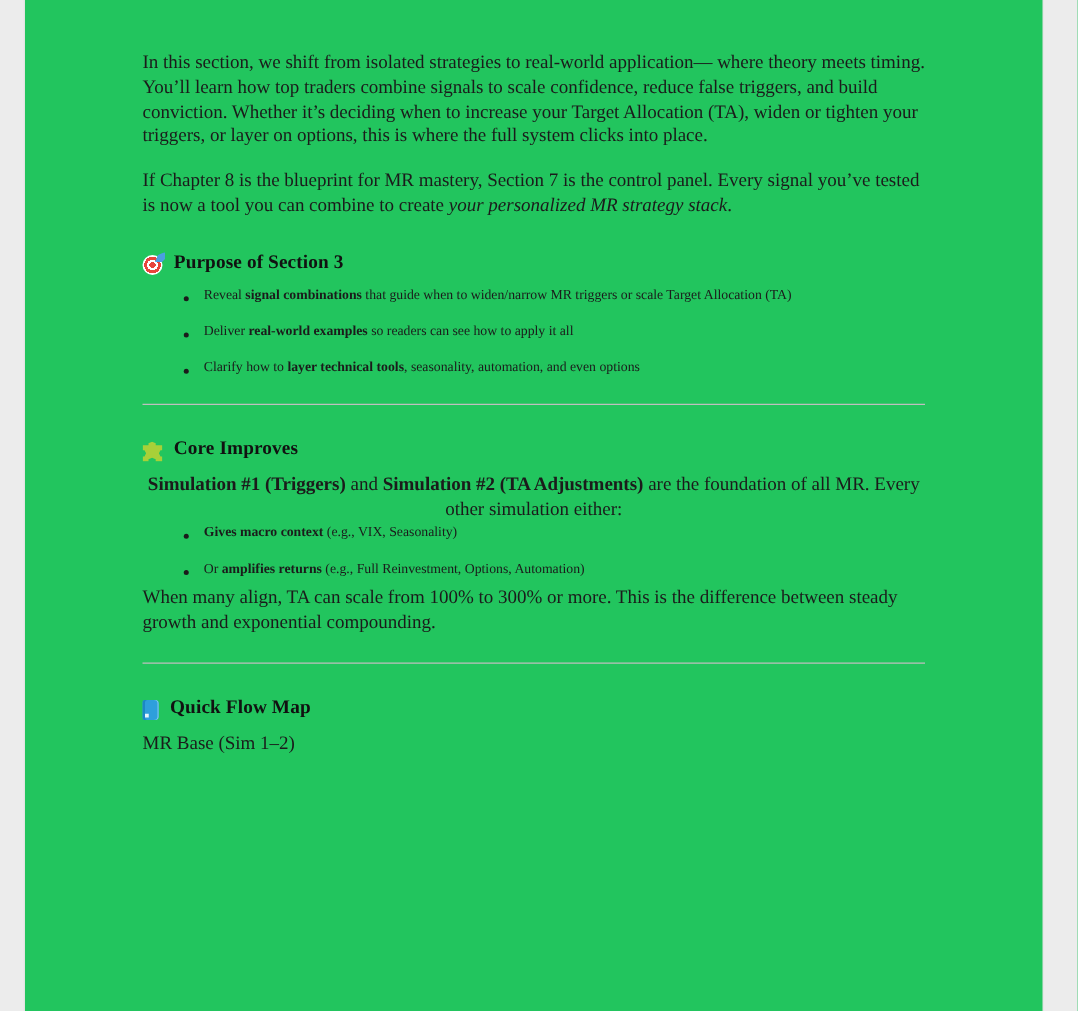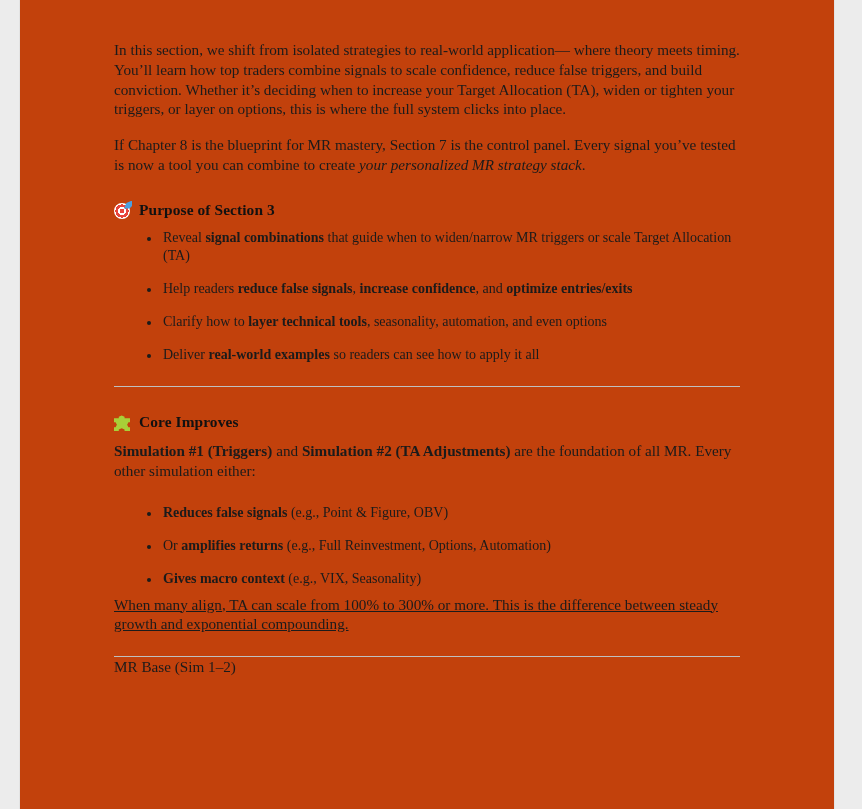--- a/index.html
+++ b/index.html
@@ -21,65 +21,65 @@
     height: 809px;
     background: #ececec;
     overflow: hidden;
   }
   .page {
     position: absolute;
     top: 0;
     left: 20px;
     width: 814px;
     height: 809px;
-    background: #c2410c;
+    background: #22c55e;
     box-shadow: 0 0 0 1px #e3e3e3;
   }
   .page-inner {
     position: absolute;
     left: 94px;          
     top: 40px;
     width: 626px;        
   }
 
   
   .para {
     font-size: 15.2px;
     line-height: 1.30;
     color: #1b1b1b;
     margin: 0 0 16px 0;
     text-align: left;
   }
-  .para.tight { margin-bottom: 23px; }
+  .para.tight { margin-bottom: 1px; text-align: center; }
 
   .heading {
     font-size: 15.4px;
     font-weight: bold;
     color: #111111;
     margin: 3px 0 10px 0;
     display: flex;
-    align-items: flex-start;
+    align-items: center;
     gap: 9px;
   }
   .heading .h-label { letter-spacing: .1px; }
 
   .heading.gap-top { margin-top: 26px; }
 
   b, .b { font-weight: bold; }
   i, .i { }
 
   
   ul.bullets {
     list-style: none;
     margin: 0 0 6px 0;
     padding: 0;
   }
   ul.bullets li {
     position: relative;
-    font-size: 14px;
+    font-size: 11px;
     line-height: 1.30;
     color: #1b1b1b;
     padding-left: 49px;
     margin-bottom: 15px;
   }
   ul.bullets li:last-child { margin-bottom: 0; }
   ul.bullets li::before {
     content: "";
     position: absolute;
     left: 33px;
@@ -180,46 +180,48 @@
       <p class="para"><span>If Chapter 8 is the blueprint for MR mastery, Section 7 is the control panel. Every signal you’ve tested is now a tool you can combine to create </span><i>your personalized MR strategy stack</i><span>.</span></p>
 
 
       <div class="heading gap-top">
         <span class="emoji ico-dart"></span>
         <span class="h-label">Purpose of Section 3</span>
       </div>
 
       <ul class="bullets">
         <li><span>Reveal </span><b>signal combinations</b><span> that guide when to widen/narrow MR triggers or scale Target Allocation (TA)</span></li>
-        <li><span>Help readers </span><b>reduce false signals</b><span>, </span><b>increase confidence</b><span>, and </span><b>optimize entries/exits</b></li>
+        <li><span>Deliver </span><b>real-world examples</b><span> so readers can see how to apply it all</span></li>
         <li><span>Clarify how to </span><b>layer technical tools</b><span>, seasonality, automation, and even options</span></li>
-        <li><span>Deliver </span><b>real-world examples</b><span> so readers can see how to apply it all</span></li>
       </ul>
 
       <div class="div-wrap-1">
         <hr class="divider">
       </div>
 
       <div class="heading gap-top">
         <span class="emoji ico-puzzle"></span>
         <span class="h-label">Core Improves</span>
       </div>
 
       <p class="para tight"><b>Simulation #1 (Triggers)</b><span> and </span><b>Simulation #2 (TA Adjustments)</b><span> are the foundation of all MR. Every other simulation either:</span></p>
 
       <ul class="bullets">
-        <li><b>Reduces false signals</b><span> (e.g., Point &amp; Figure, OBV)</span></li>
+        <li><b>Gives macro context</b><span> (e.g., VIX, Seasonality)</span></li>
         <li><span>Or </span><b>amplifies returns</b><span> (e.g., Full Reinvestment, Options, Automation)</span></li>
-        <li><b>Gives macro context</b><span> (e.g., VIX, Seasonality)</span></li>
       </ul>
 
-      <p class="para" style="margin-top:4px;text-decoration:underline;"><span>When many align, TA can scale from 100% to 300% or more. This is the difference between steady growth and exponential compounding.</span></p>
+      <p class="para" style="margin-top:4px;"><span>When many align, TA can scale from 100% to 300% or more. This is the difference between steady growth and exponential compounding.</span></p>
 
       <div class="div-wrap-2">
         <hr class="divider">
       </div>
 
+      <div class="heading gap-top">
+        <span class="emoji ico-book"></span>
+        <span class="h-label">Quick Flow Map</span>
+      </div>
 
       <p class="flow-node">MR Base (Sim 1–2)</p>
 
     </div>
   </div>
 </div>
 
 </body></html>

